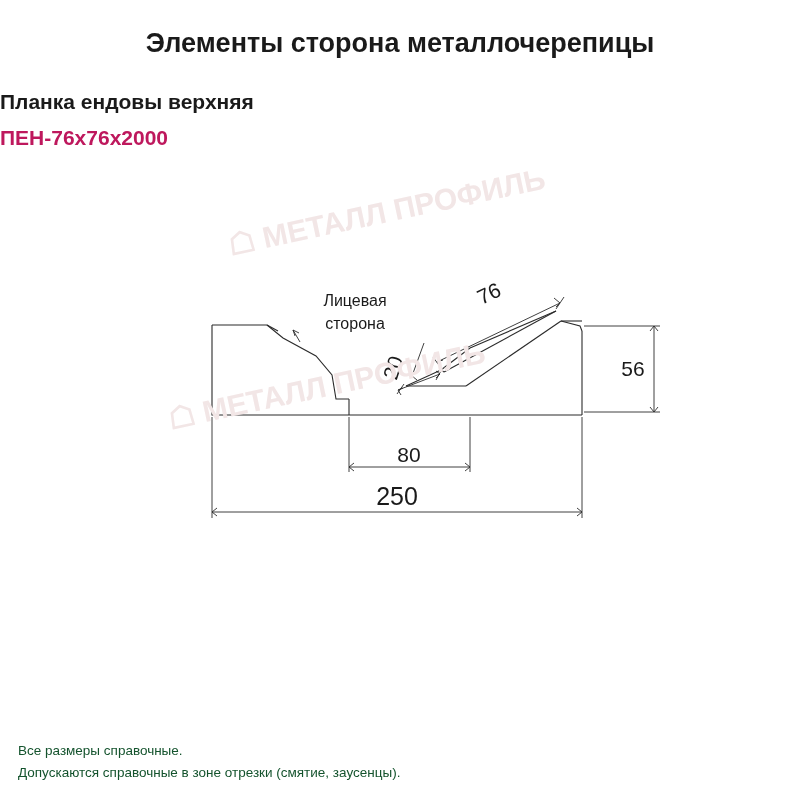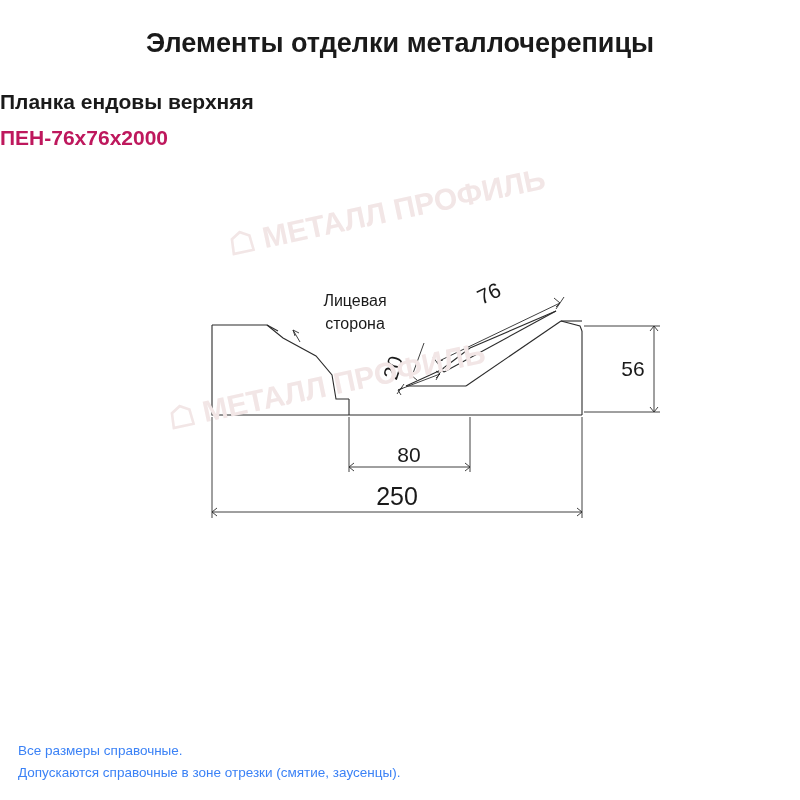--- a/index.html
+++ b/index.html
@@ -64,21 +64,21 @@
     display: block;
   }
   .footnotes {
     position: absolute;
     left: 18px;
     bottom: 16px;
     width: 600px;
   }
   .footnote {
     font-size: 13.5px;
-    color: #3b82f6;
+    color: #14532d;
     line-height: 22px;
   }
   .wm {
     position: absolute;
     font-family: "Liberation Sans", sans-serif;
     font-weight: bold;
     color: #f0e4e4;
     white-space: nowrap;
     pointer-events: none;
     user-select: none;
@@ -103,21 +103,21 @@
     display: inline-block;
     margin-right: 8px;
   }
 </style>
 </head>
 <body>
 
 <div class="page">
 
   <div class="title-block">
-    <div class="main-title">Элементы отделки металлочерепицы</div>
+    <div class="main-title">Элементы сторона металлочерепицы</div>
   </div>
 
   <div class="subtitle-block">
     <div class="subtitle">Планка ендовы верхняя</div>
     <div class="subtitle2">ПЕН-76х76х2000</div>
   </div>
 
   <div class="drawing">
     <svg width="800" height="420" viewBox="0 0 800 420" xmlns="http://www.w3.org/2000/svg">
 

